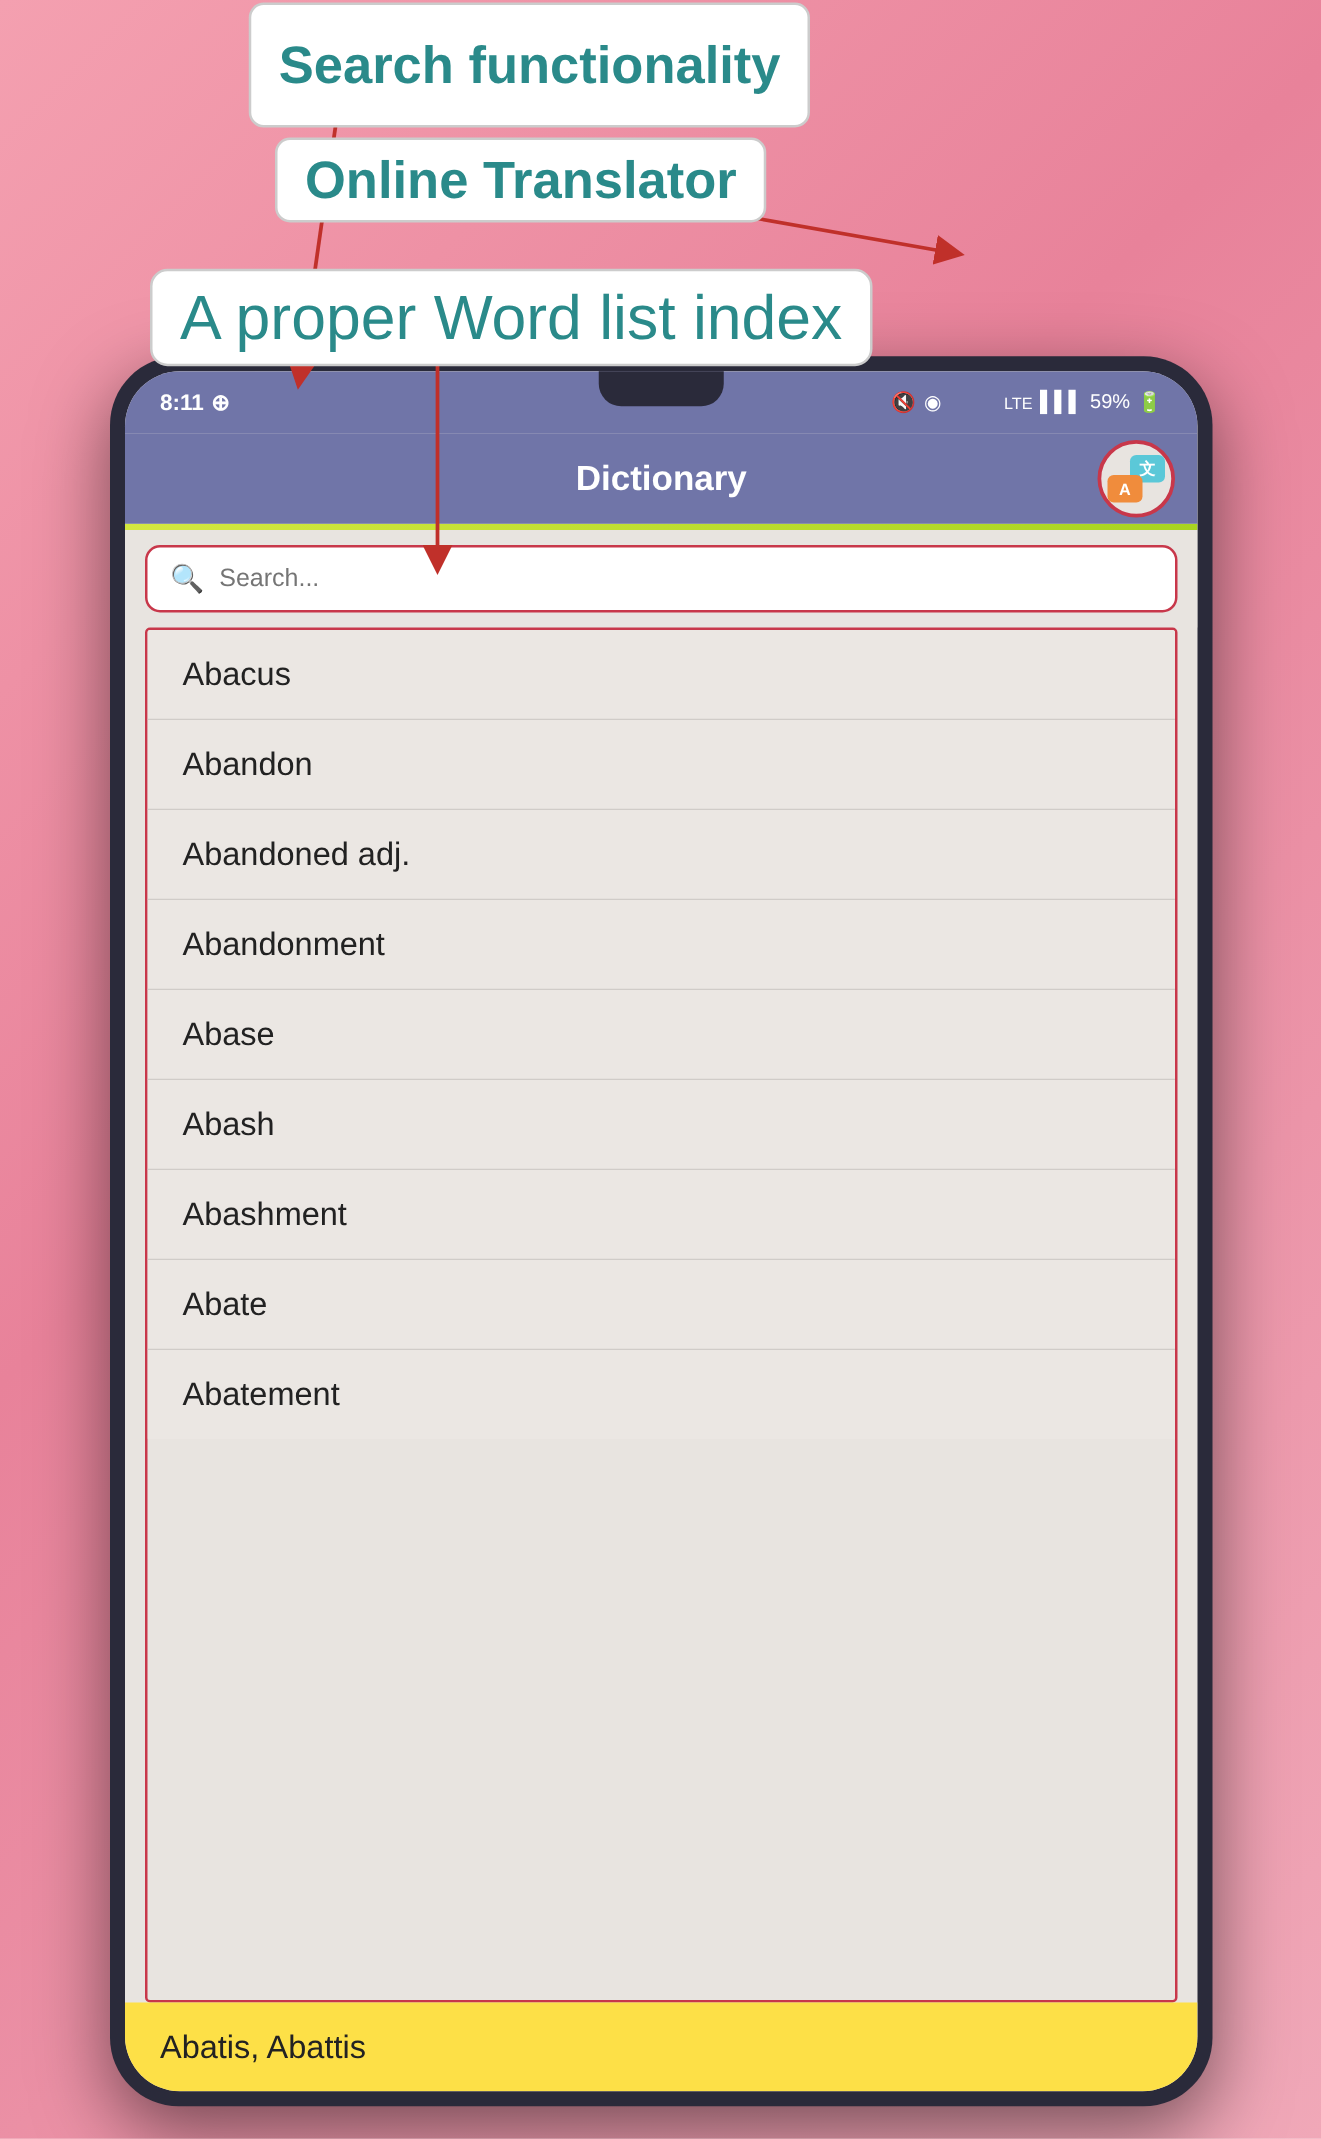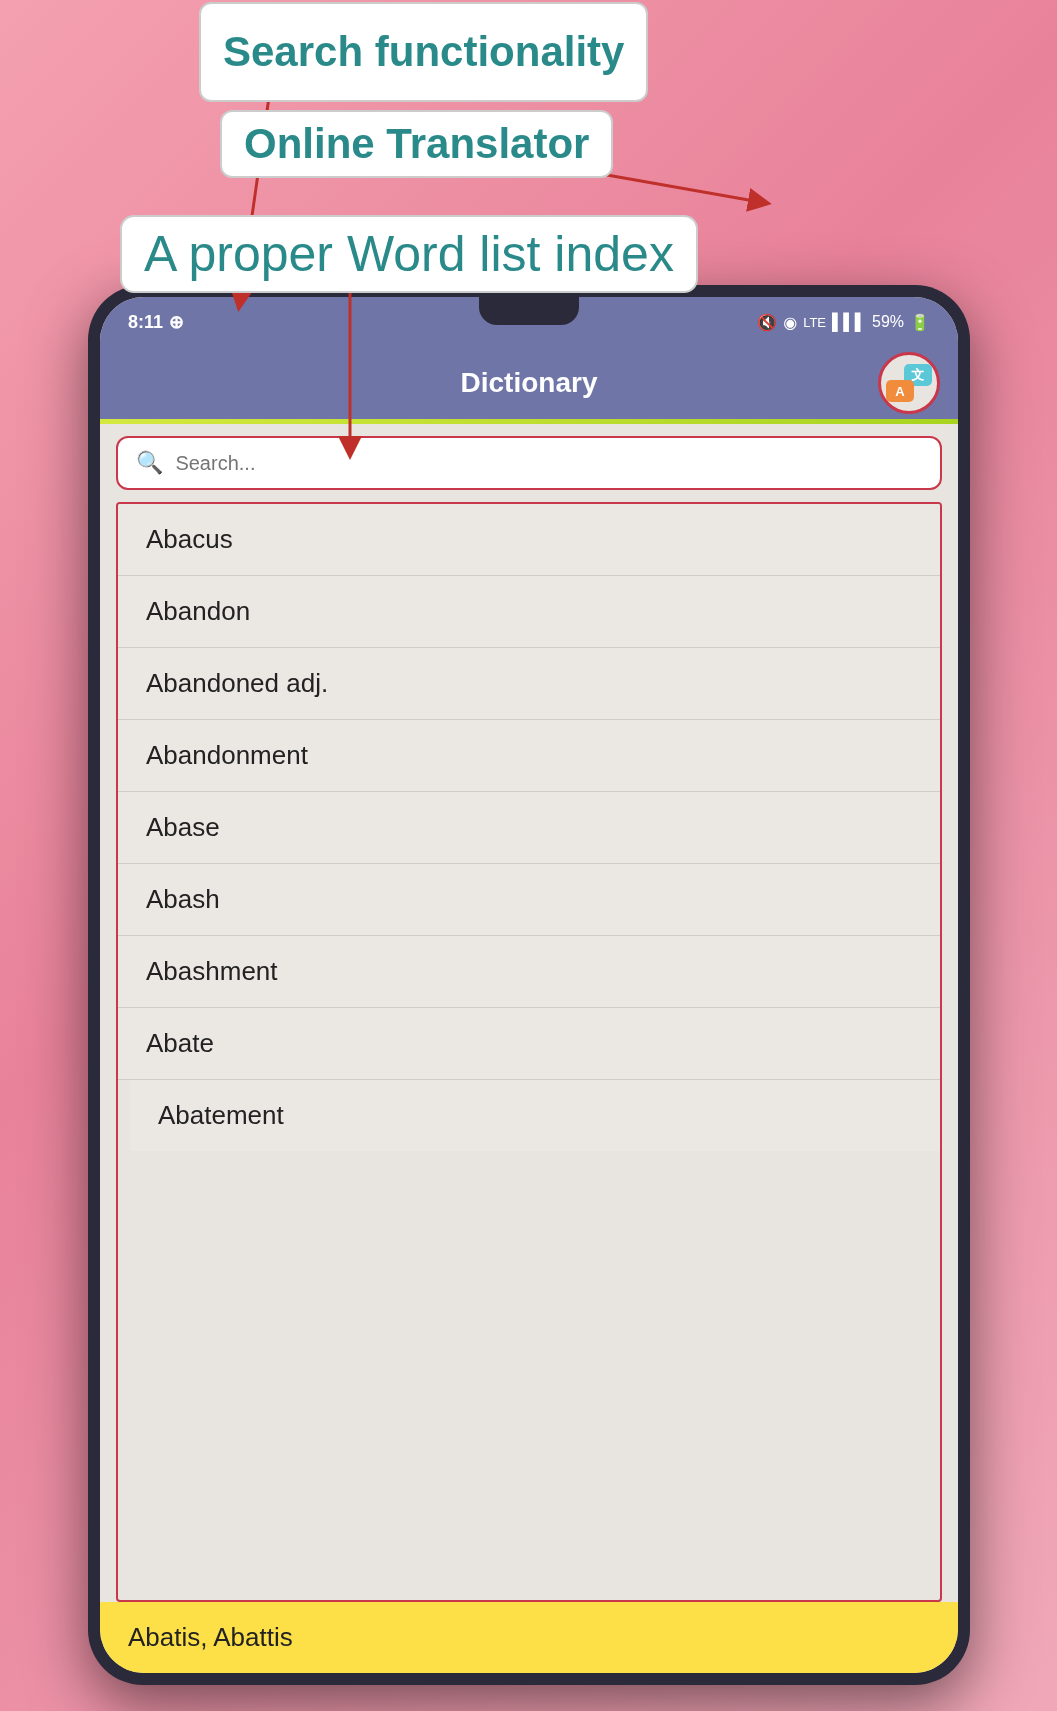--- a/index.html
+++ b/index.html
@@ -314,21 +314,21 @@
   <div class="phone-screen">
 
     <div class="status-bar">
       <div class="status-left">
         <span>8:11</span>
         <span>⊕</span>
       </div>
       <div class="status-right">
         <span>🔇</span>
         <span>◉</span>
-        <span style="font-size:13px;">LTE</span>
+        <span style="font-size:13px;margin-left:44px;">LTE</span>
         <span>▌▌▌</span>
         <span>59%</span>
         <span>🔋</span>
       </div>
     </div>
 
     <div class="app-header">
       <span class="app-title">Dictionary</span>
       <div class="translate-btn">
         <div class="translate-icon">
@@ -349,19 +349,19 @@
 
     <div class="word-list">
       <div class="word-item">Abacus</div>
       <div class="word-item">Abandon</div>
       <div class="word-item">Abandoned adj.</div>
       <div class="word-item">Abandonment</div>
       <div class="word-item">Abase</div>
       <div class="word-item">Abash</div>
       <div class="word-item">Abashment</div>
       <div class="word-item">Abate</div>
-      <div class="word-item" style="border-bottom:none;margin-left:12px;">Abatement</div>
+      <div class="word-item" style="border-bottom:none;">Abatement</div>
     </div>
 
     <div class="word-item-last">Abatis, Abattis</div>
 
   </div>
 </div>
 
 </body></html>

